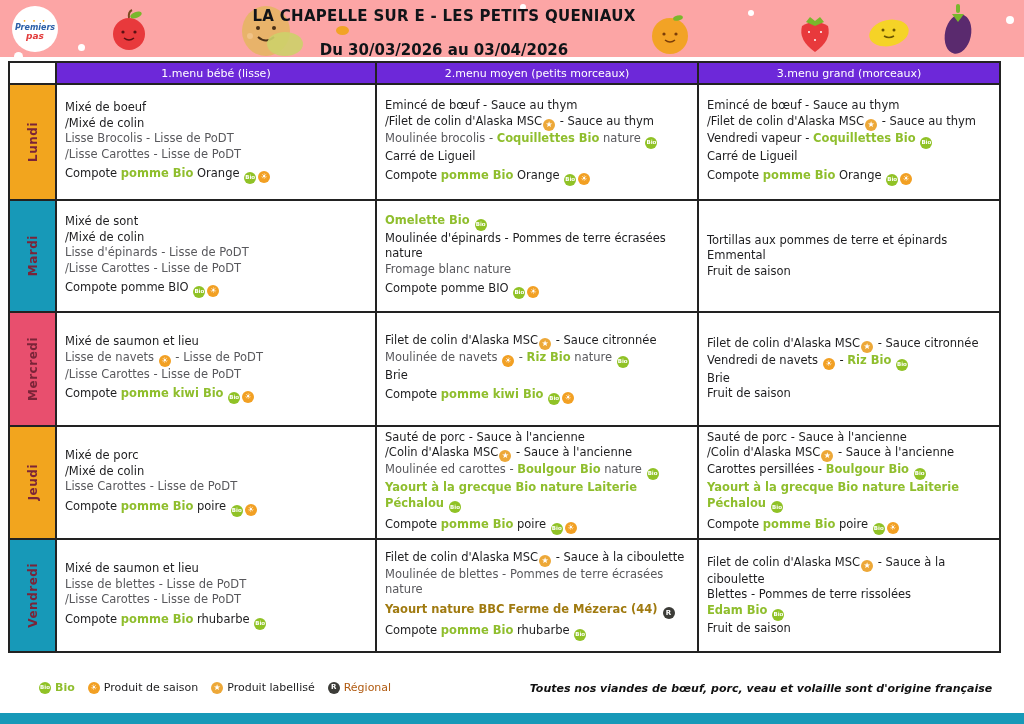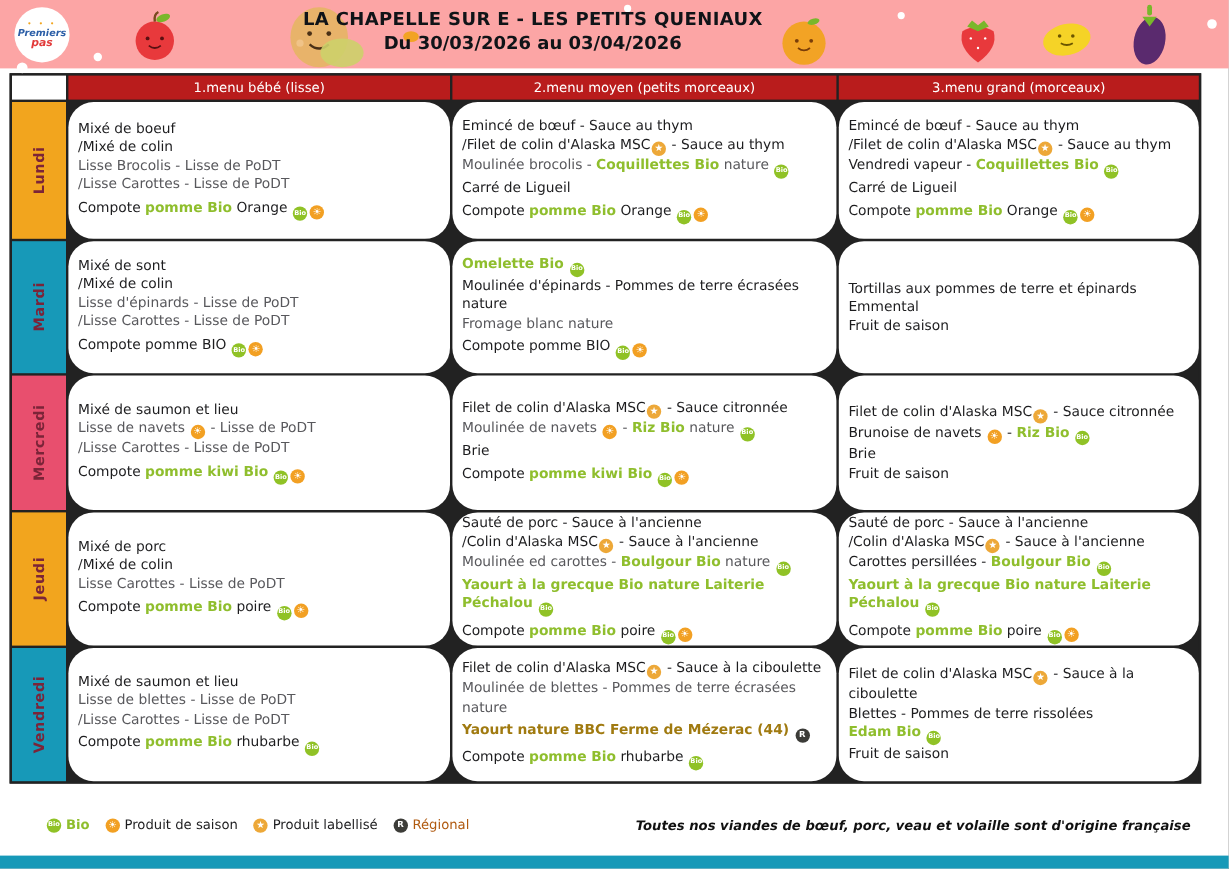--- a/index.html
+++ b/index.html
@@ -16,46 +16,46 @@
     line-height:1;z-index:3;
   }
   .logo .l1{font-size:8px;font-weight:bold;color:#2b5ea7;font-style:italic;}
   .logo .l2{font-size:9px;font-weight:bold;color:#e23a3a;font-style:italic;}
   .logo .ldots{font-size:6px;color:#f2a51e;letter-spacing:2px;}
   .title-wrap{
     position:absolute;left:0;top:7px;width:888px;text-align:center;z-index:2;
     color:#101418;font-weight:bold;
   }
   .title-wrap .t1{font-size:15px;letter-spacing:.3px;}
-  .title-wrap .t2{font-size:15px;margin-top:2px;}
+  .title-wrap .t2{font-size:15px;margin-top:16px;}
   .fruit{position:absolute;z-index:1;}
   .dot{position:absolute;border-radius:50%;z-index:1;}
   
   .menu-table{
     position:absolute;left:8px;top:61px;
     display:grid;
     grid-template-columns:45px 318px 320px 300px;
     grid-template-rows:20px 114px 110px 112px 111px 111px;
     gap:2px;background:#222222;border:2px solid #222222;
   }
   .corner{background:#ffffff;}
   .colhead{
-    background:#b91c1c;color:#ffffff;font-size:11px;
+    background:#6d28d9;color:#ffffff;font-size:11px;
     display:flex;align-items:center;justify-content:center;
   }
   .daycell{
     display:flex;align-items:center;justify-content:center;
   }
   .daycell span{
     writing-mode:vertical-rl;transform:rotate(180deg);
     font-size:12px;color:#7b2438;font-weight:bold;letter-spacing:.5px;
   }
   .cell{
     background:#ffffff;padding:0 8px;display:flex;flex-direction:column;justify-content:center;
-    font-size:11.5px;line-height:15.5px;color:#1d1d1f;border-radius:21px;
+    font-size:11.5px;line-height:15.5px;color:#1d1d1f;
   }
   .line{white-space:normal;}
   .line.sp{margin-top:4px;}
   .seg-k{color:#1d1d1f;}
   .seg-g{color:#58585c;}
   .seg-b{color:#8fbe2d;font-weight:bold;}
   .seg-r{color:#a07a10;font-weight:bold;}
   
   .badge{
     display:inline-flex;width:12px;height:12px;border-radius:50%;
@@ -207,21 +207,21 @@
       <div class="line sp"><span class="seg-k">Compote </span><span class="seg-b">pomme kiwi Bio</span><span class="seg-k"> </span><span class="badge b-bio">Bio</span><span class="badge b-season">☀</span></div>
     </div>
     <div class="cell">
       <div class="line"><span class="seg-k">Filet de colin d'Alaska MSC</span><span class="badge b-label">★</span><span class="seg-k"> - Sauce citronnée</span></div>
       <div class="line"><span class="seg-g">Moulinée de navets </span><span class="badge b-season">☀</span><span class="seg-g"> - </span><span class="seg-b">Riz Bio</span><span class="seg-g"> nature </span><span class="badge b-bio">Bio</span></div>
       <div class="line"><span class="seg-k">Brie</span></div>
       <div class="line sp"><span class="seg-k">Compote </span><span class="seg-b">pomme kiwi Bio</span><span class="seg-k"> </span><span class="badge b-bio">Bio</span><span class="badge b-season">☀</span></div>
     </div>
     <div class="cell">
       <div class="line"><span class="seg-k">Filet de colin d'Alaska MSC</span><span class="badge b-label">★</span><span class="seg-k"> - Sauce citronnée</span></div>
-      <div class="line"><span class="seg-k">Brunoise de navets </span><span class="badge b-season">☀</span><span class="seg-k"> - </span><span class="seg-b">Riz Bio</span><span class="seg-k"> </span><span class="badge b-bio">Bio</span></div>
+      <div class="line"><span class="seg-k">Vendredi de navets </span><span class="badge b-season">☀</span><span class="seg-k"> - </span><span class="seg-b">Riz Bio</span><span class="seg-k"> </span><span class="badge b-bio">Bio</span></div>
       <div class="line"><span class="seg-k">Brie</span></div>
       <div class="line"><span class="seg-k">Fruit de saison</span></div>
     </div>
     <div class="daycell" style="background: rgb(242, 165, 30);">
       <span>Jeudi</span>
     </div>
     <div class="cell">
       <div class="line"><span class="seg-k">Mixé de porc</span></div>
       <div class="line"><span class="seg-k">/Mixé de colin</span></div>
       <div class="line"><span class="seg-g">Lisse Carottes - Lisse de PoDT</span></div>

